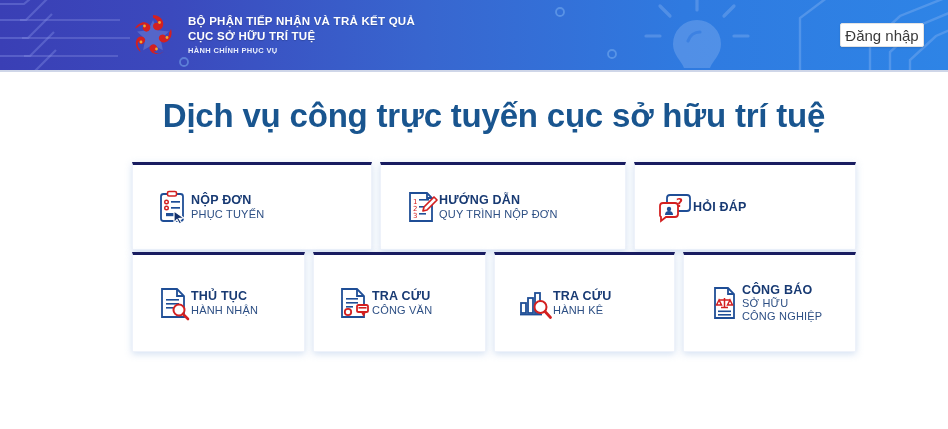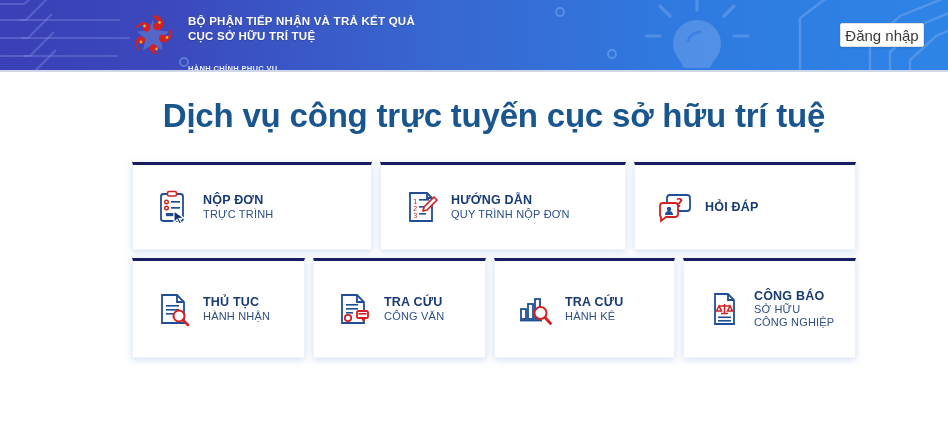--- a/index.html
+++ b/index.html
@@ -37,23 +37,22 @@
     line-height: 14.5px;
     white-space: nowrap;
     text-shadow: 0 1px 1px rgba(0,0,0,.18);
   }
   .brand-l3 {
     color: #e9eefc;
     font-size: 7.5px;
     font-weight: bold;
     letter-spacing: .35px;
     line-height: 12px;
-    margin-top: 20px;
+    margin-top: 2px;
     white-space: nowrap;
-    text-decoration: underline;
   }
 
   .login-btn {
     position: absolute; right: 24px; top: 23px;
     width: 84px; height: 24px;
     background: #ffffff;
     border: 1px solid #e3e3e3;
     border-radius: 2px;
     color: #3a3a3a;
     font-size: 15px;
@@ -78,37 +77,37 @@
     font-size: 33px;
     font-weight: bold;
     letter-spacing: -0.2px;
     line-height: 40px;
     padding-top: 24px;
     white-space: nowrap;
   }
 
   .cards-wrap { width: 724px; margin: 0 auto; padding-top: 26px; }
   .row { display: flex; gap: 8px; }
-  .row-2 { margin-top: 8px; }
+  .row-2 { margin-top: 2px; }
 
   .card {
     background: #ffffff;
     border-top: 3px solid #181c60;
     border-left: 1px solid #eef2fa;
     border-right: 1px solid #eef2fa;
     border-bottom: 1px solid #eef2fa;
     box-shadow: 0 2px 7px rgba(150,180,225,.42);
     display: flex;
     align-items: center;
     cursor: pointer;
   }
   .row-1 .card { height: 88px; }
   .row-2 .card { height: 100px; }
 
-  .c-inner { display: flex; align-items: center; gap: 12px; padding-left: 22px; }
+  .c-inner { display: flex; align-items: center; gap: 0; padding-left: 22px; }
   .c-icon { width: 36px; height: 36px; flex: 0 0 36px; }
   .c-text { line-height: 1.18; }
   .c-t1 {
     color: #183a73; font-size: 12.5px; font-weight: bold;
     letter-spacing: .2px; white-space: nowrap;
   }
   .c-t2, .c-t3 {
     color: #2d4f84; font-size: 11px; letter-spacing: .2px; white-space: nowrap;
   }
 </style>
@@ -217,21 +216,21 @@
             <rect x="12.5" y="2.5" width="9" height="4.5" rx="1.5" fill="#fff" stroke="#d32020" stroke-width="1.6"></rect>
             <circle cx="11.5" cy="13" r="1.8" fill="none" stroke="#d32020" stroke-width="1.4"></circle>
             <circle cx="11.5" cy="19" r="1.8" fill="none" stroke="#d32020" stroke-width="1.4"></circle>
             <rect x="16" y="12" width="9" height="1.7" fill="#1f4e96"></rect>
             <rect x="16" y="18" width="9" height="1.7" fill="#1f4e96"></rect>
             <rect x="11" y="24" width="12" height="3.2" fill="#1f4e96"></rect>
             <path d="M19 22 L19 34 L22 30.5 L24.5 35 L26.5 33.8 L24 29.5 L29 29 z" fill="#12306b" stroke="#fff" stroke-width="1.2"></path>
           </svg>
           <div class="c-text">
             <div class="c-t1">NỘP ĐƠN</div>
-            <div class="c-t2">TRỰC TRÌNH</div>
+            <div class="c-t2">PHỤC TUYẾN</div>
           </div>
         </div>
       </div>
 
       <div class="card" style="width:246px">
         <div class="c-inner">
           <svg class="c-icon" viewBox="0 0 36 36">
             <path d="M7 4 h17 l5 5 v23 h-22 z" fill="#fff" stroke="#1f4e96" stroke-width="1.8"></path>
             <path d="M24 4 v5 h5" fill="none" stroke="#1f4e96" stroke-width="1.8"></path>
             <text x="10" y="15" font-family="DejaVu Sans, sans-serif" font-size="7" fill="#d32020">1</text>

